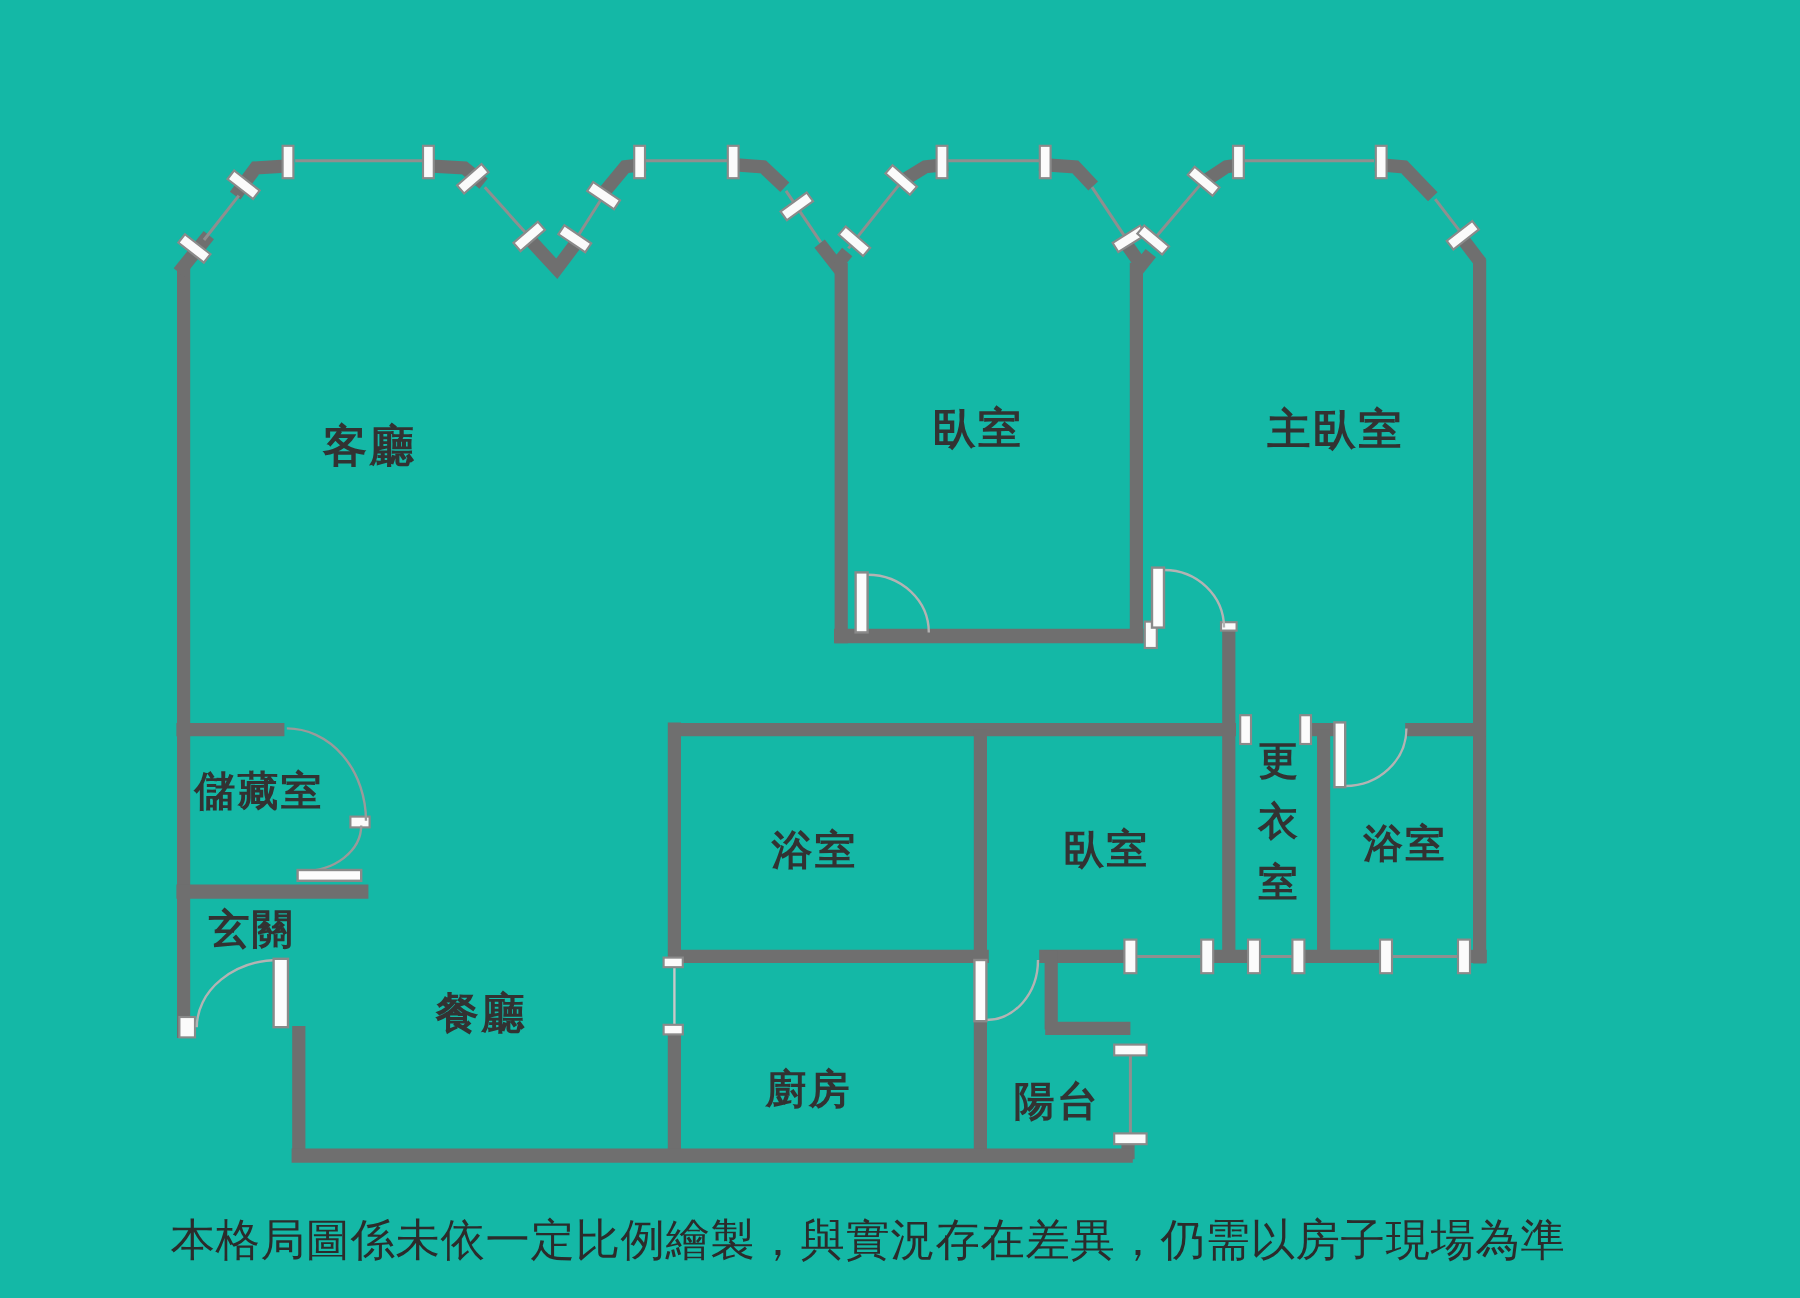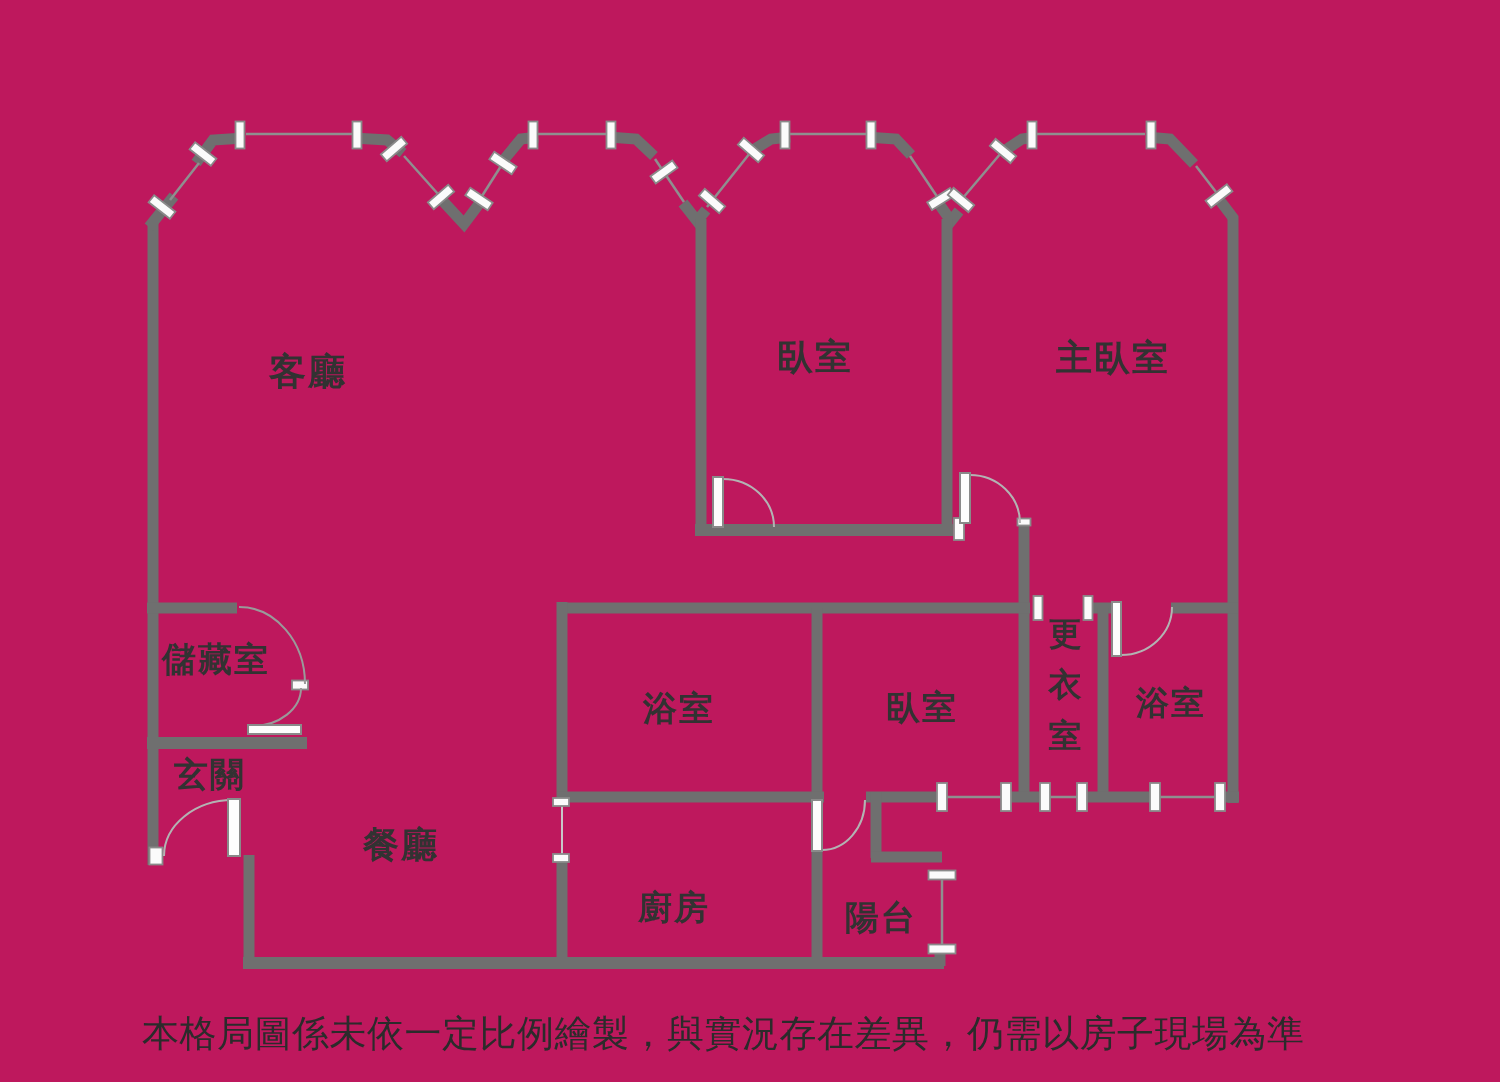--- a/index.html
+++ b/index.html
@@ -1,16 +1,16 @@
 <!DOCTYPE html>
 <html><head>
 <meta charset="utf-8">
 <style>
   html,body{margin:0;padding:0;background:#ffffff;}
-  .page{position:relative;width:1500px;height:1082px;background:#be185d;overflow:hidden;
+  .page{position:relative;width:1500px;height:1082px;background:#14b8a6;overflow:hidden;
         font-family:"Liberation Sans","DejaVu Sans",sans-serif;}
   svg{display:block;}
   .wall{stroke:#6f6f6f;stroke-width:11;fill:none;stroke-linejoin:miter;stroke-linecap:butt;}
   .wall-thick{stroke:#6f6f6f;stroke-width:12;fill:none;stroke-linejoin:miter;stroke-linecap:butt;}
   .win{stroke:#8f8f8f;stroke-width:2.5;fill:none;}
   .win-faint{stroke:#c8c8c8;stroke-width:2;fill:none;}
   .sill{fill:#fbfbfb;stroke:#8a8a8a;stroke-width:1.8;}
   .leaf{fill:#fdfdfd;stroke:#8a8a8a;stroke-width:2;}
   .arc{stroke:#b3b3b3;stroke-width:2;fill:none;}
   .arc2{stroke:#9a9a9a;stroke-width:2;fill:none;}

